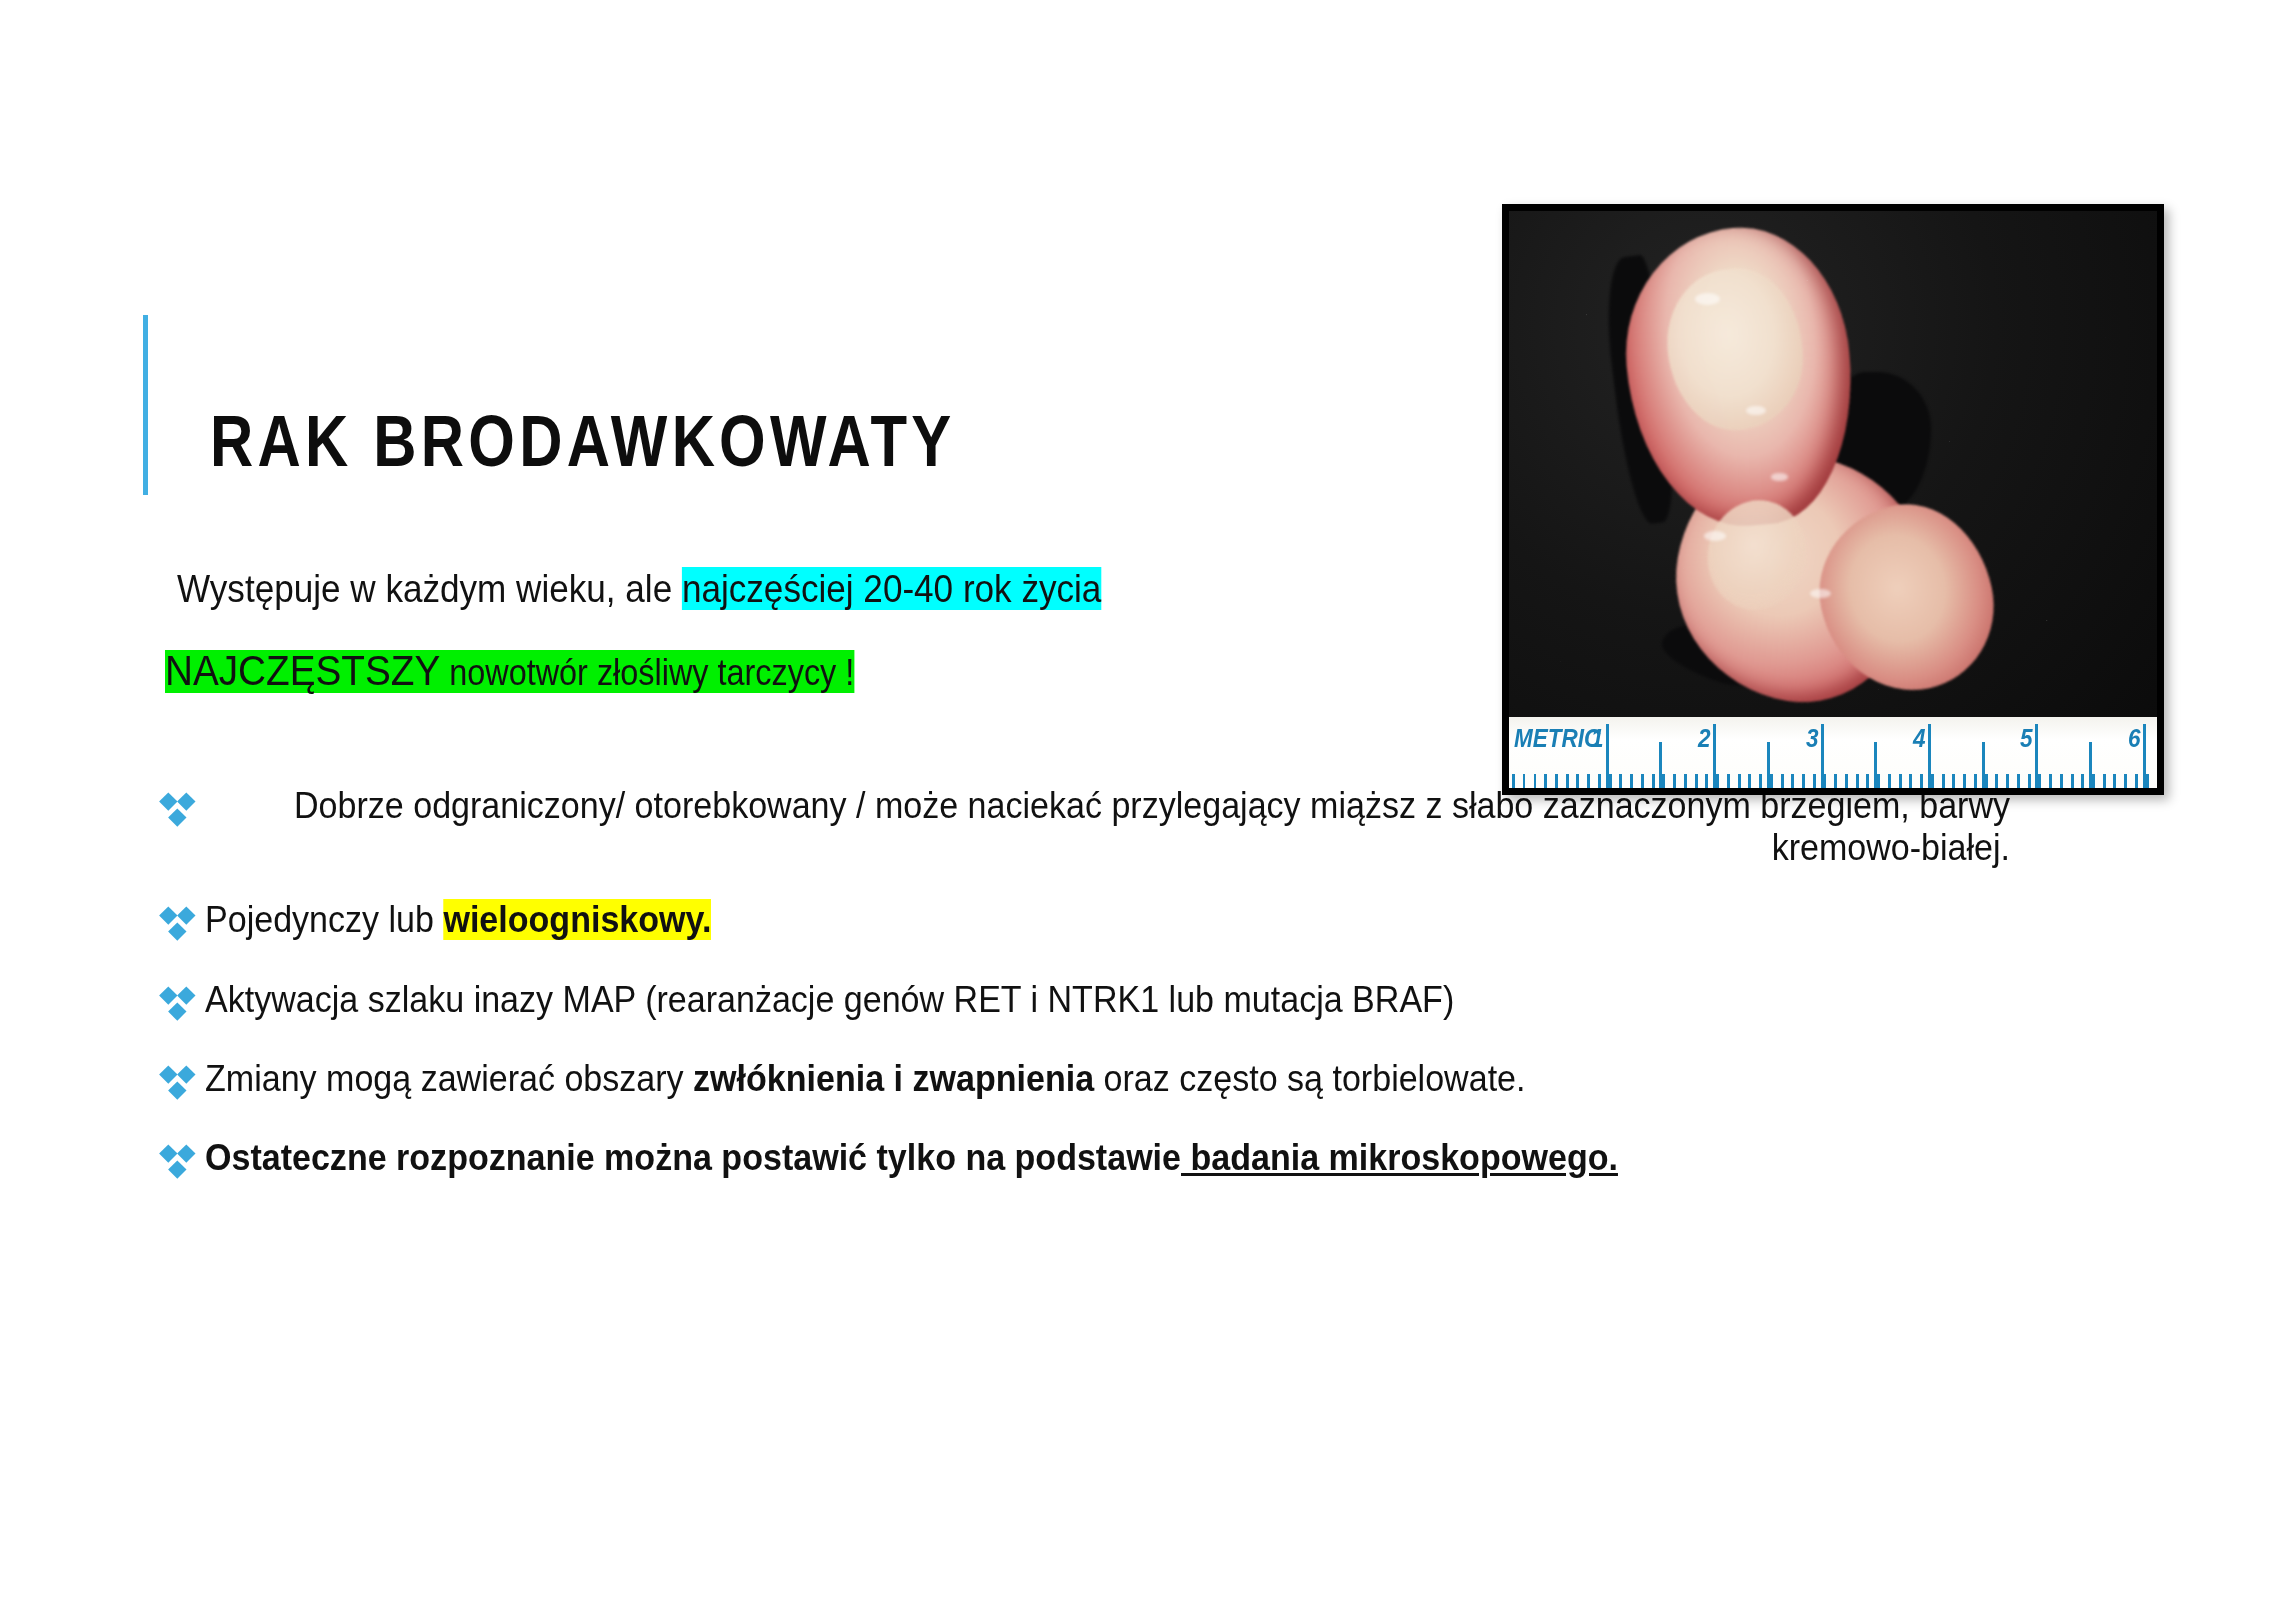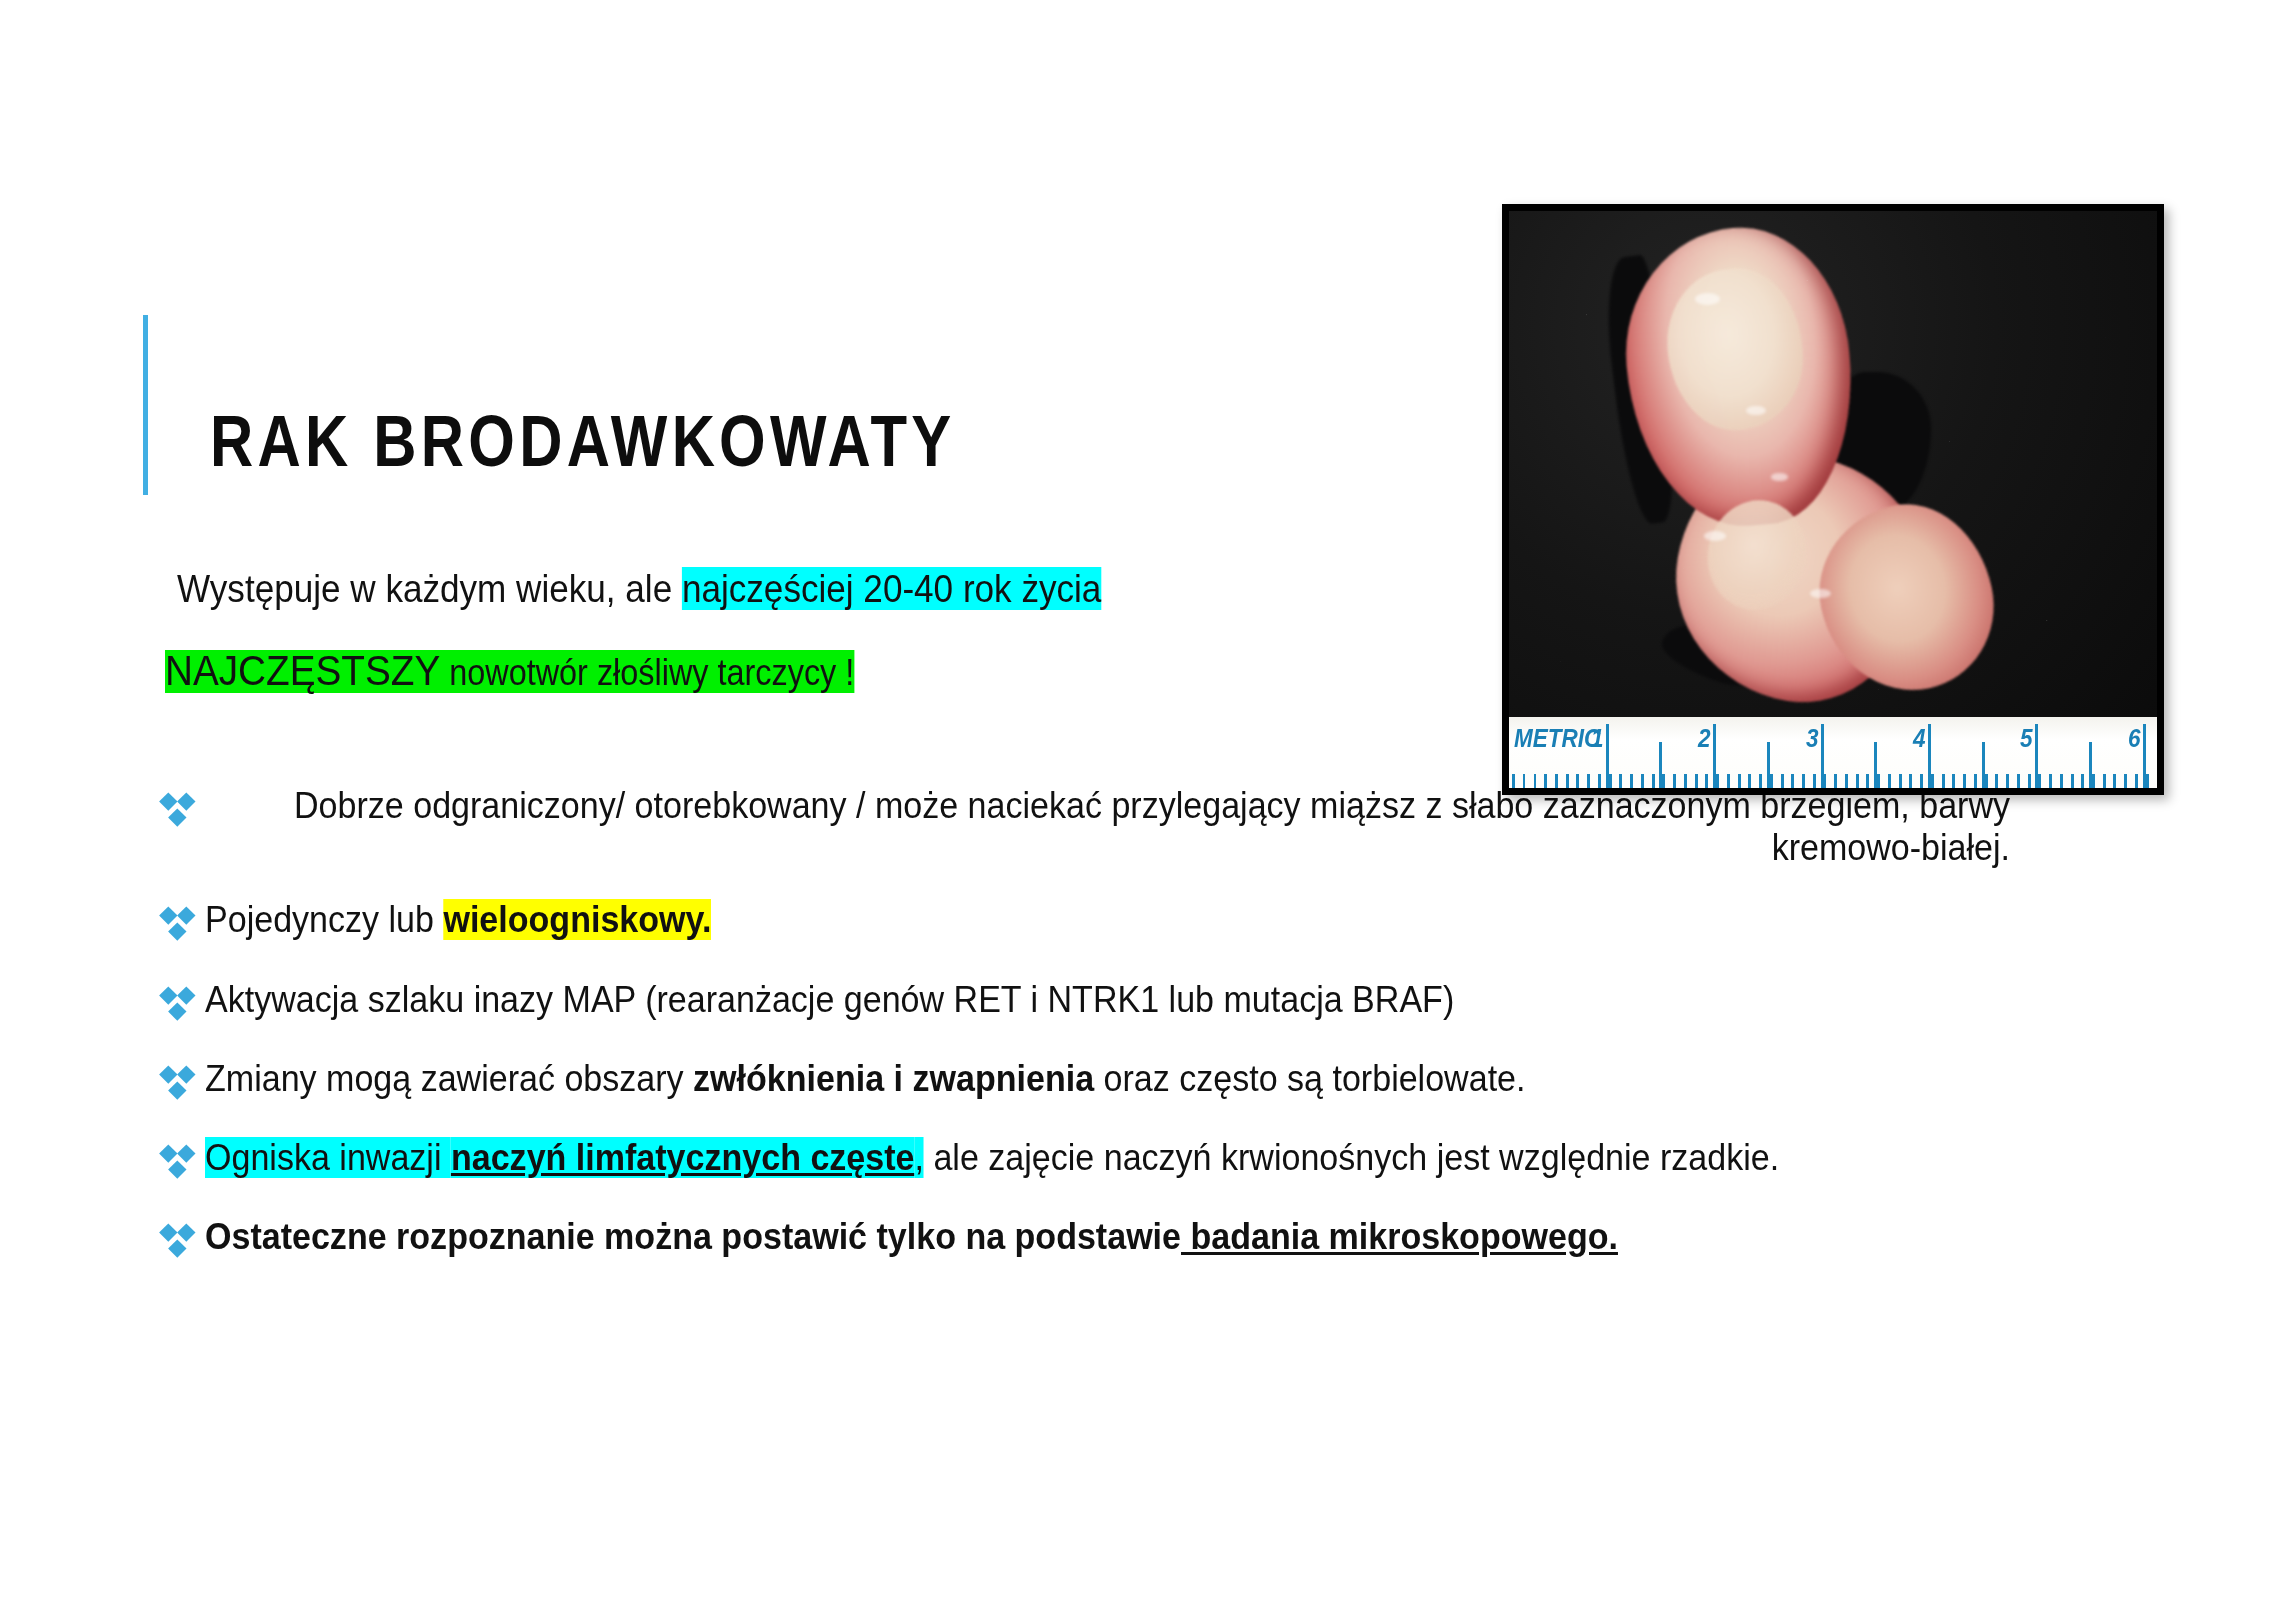--- a/index.html
+++ b/index.html
@@ -355,28 +355,20 @@
     <div class="bullet-row" id="row-4">
       <span class="bullet-marker">
           <i class="d-tl"></i>
           <i class="d-tr"></i>
           <i class="d-b"></i>
         </span>
       <div class="bullet-text"><span>Zmiany mogą zawierać obszary </span><span style="font-weight: 700;">zwłóknienia i zwapnienia</span><span> oraz często są torbielowate.</span></div>
     </div>
 
 
-    <div class="bullet-row" id="row-6">
-      <span class="bullet-marker">
-          <i class="d-tl"></i>
-          <i class="d-tr"></i>
-          <i class="d-b"></i>
-        </span>
-      <div class="bullet-text"><span class="hl-cyan">Ogniska inwazji </span><span class="hl-cyan" style="font-weight: 700; text-decoration: underline; text-underline-offset: 3px;">naczyń limfatycznych częste</span><span class="hl-cyan">,</span><span> ale zajęcie naczyń krwionośnych jest względnie rzadkie.</span></div>
-    </div>
 
 
     <div class="bullet-row" id="row-8">
       <span class="bullet-marker">
           <i class="d-tl"></i>
           <i class="d-tr"></i>
           <i class="d-b"></i>
         </span>
       <div class="bullet-text all-bold"><span style="font-weight: 700;">Ostateczne rozpoznanie można postawić tylko na podstawie</span><span style="font-weight: 700; text-decoration: underline; text-underline-offset: 3px;"> badania mikroskopowego.</span></div>
     </div>

